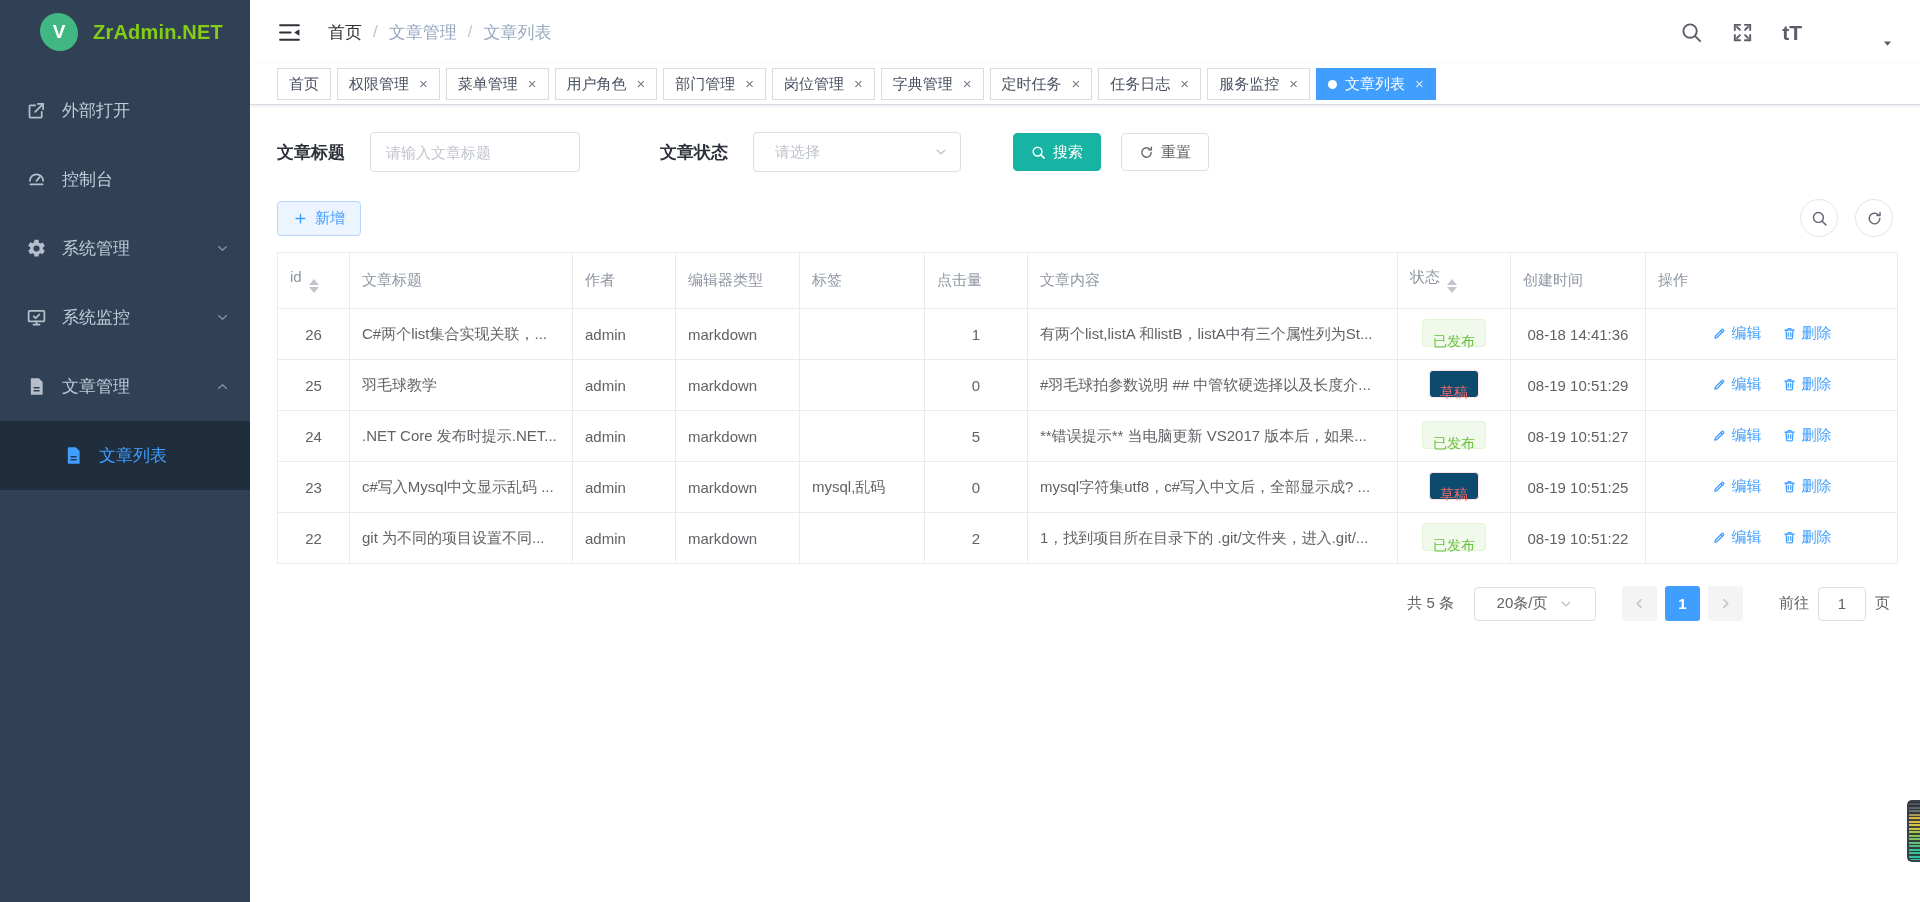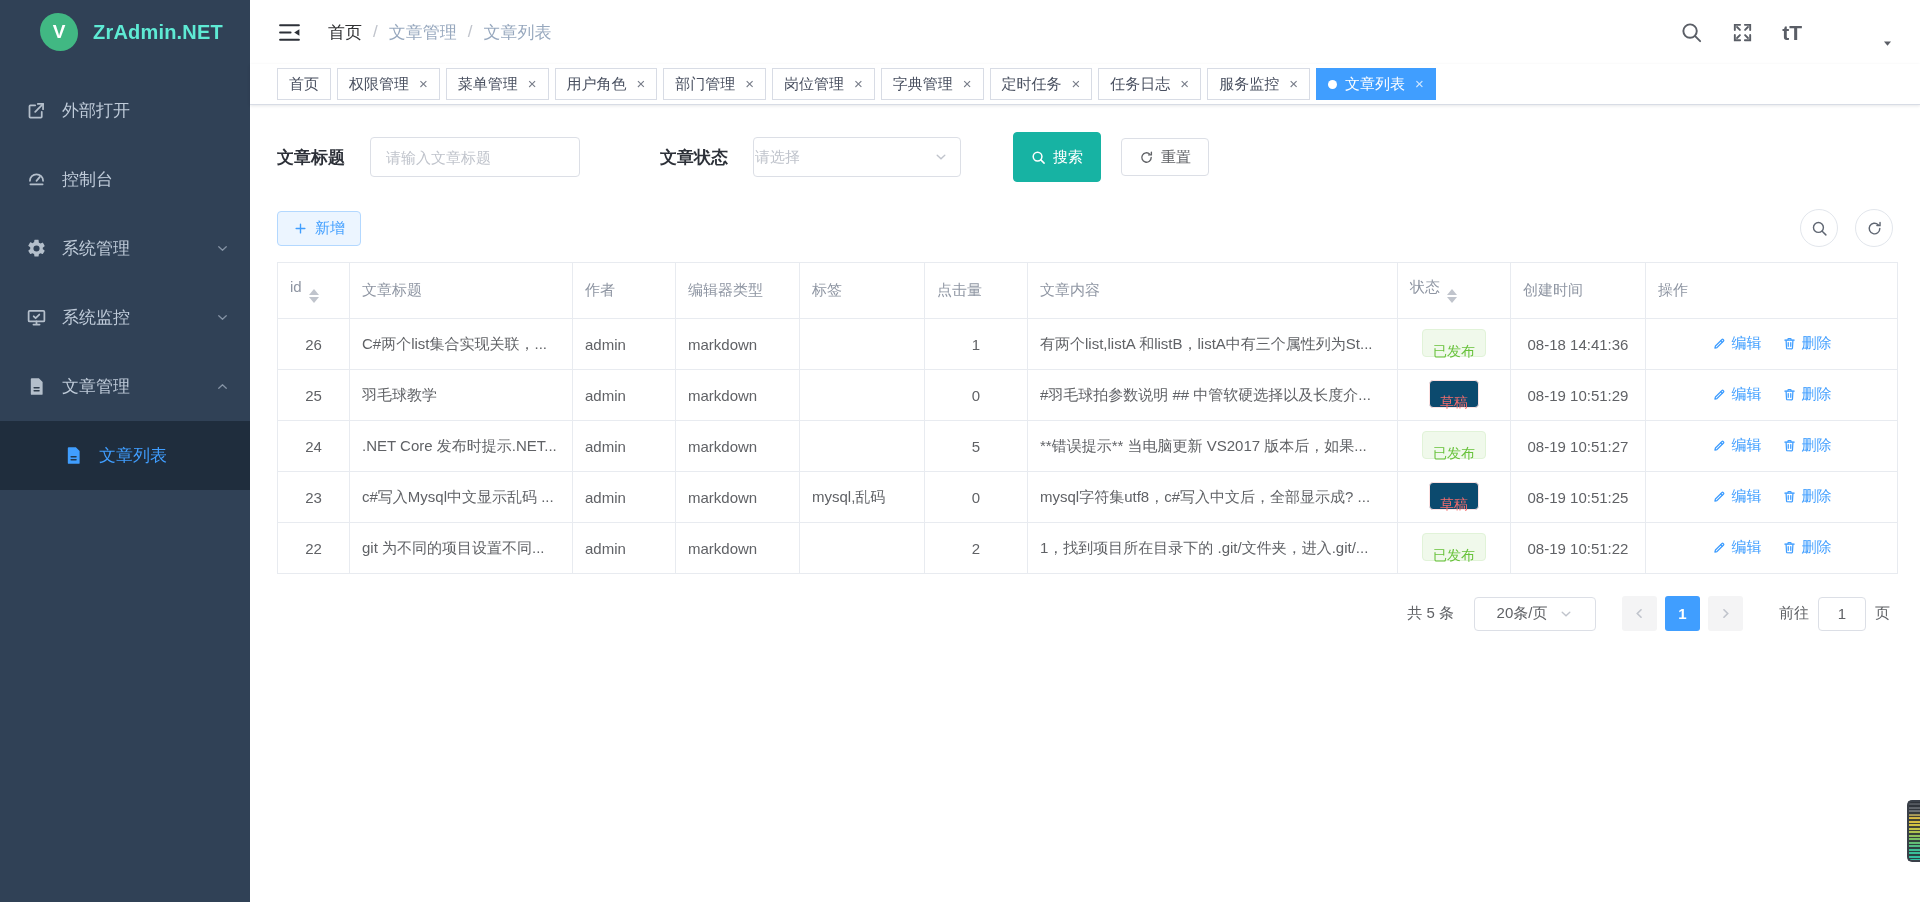--- a/index.html
+++ b/index.html
@@ -13,21 +13,21 @@
 
   
   .sidebar { width:250px; min-width:250px; background:#304156; height:100%; }
   .logo-row { height:64px; display:flex; align-items:center; gap:15px; padding-left:40px; cursor:pointer; }
   .logo-mark {
     width:38px; height:38px; background:#41b883; color:#fff;
     border-radius:48% 52% 46% 54% / 46% 54% 46% 54%;
     display:flex; align-items:center; justify-content:center;
     font-weight:700; font-size:19px;
   }
-  .logo-title { color:#5eead4; font-size:20px; font-weight:700; letter-spacing:.2px; }
+  .logo-title { color:#84cc16; font-size:20px; font-weight:700; letter-spacing:.2px; }
   .menu { margin-top:12px; }
   .menu-item {
     height:69px; display:flex; align-items:center;
     padding:0 20px 0 26px; color:#bfcbd9; font-size:17px; cursor:pointer;
   }
   .menu-item .icon { width:21px; height:21px; margin-right:15px; color:#b4bfcb; flex:none; }
   .menu-item .icon svg { width:100%; height:100%; display:block; }
   .menu-arrow { margin-left:auto; width:15px; height:15px; color:#8593a5; }
   .menu-arrow svg { width:100%; height:100%; display:block; }
   .menu-item.submenu { background:#1f2d3d; padding-left:63px; }
@@ -78,28 +78,28 @@
   .filter-label { font-weight:700; font-size:17px; color:#2c3038; margin-right:25px; }
   .filter-label.second { margin-left:80px; }
   .text-input {
     width:210px; height:40px; border:1px solid #dcdfe6; border-radius:4px;
     padding:0 15px; font-size:15px; color:#606266; outline:none;
   }
   .text-input::placeholder { color:#c0c4cc; }
   .select-box {
     width:208px; height:40px; border:1px solid #dcdfe6; border-radius:4px;
     display:flex; align-items:center; justify-content:space-between;
-    padding:0 12px 0 1px; color:#c0c4cc; font-size:15px; cursor:pointer; background:#fff;
+    padding:0 12px 0 21px; color:#c0c4cc; font-size:15px; cursor:pointer; background:#fff;
   }
   .select-box .icon, .pg-select .icon { width:14px; height:14px; color:#c0c4cc; }
   .select-box .icon svg, .pg-select .icon svg { width:100%; height:100%; display:block; }
   .btn { display:inline-flex; align-items:center; gap:7px; border-radius:4px; font-size:15px; cursor:pointer; border:1px solid transparent; }
   .btn .icon { width:15px; height:15px; }
   .btn .icon svg { width:100%; height:100%; display:block; }
-  .btn-search { margin-left:52px; height:50px; padding:16px 17px; background:#17b3a3; border-color:#17b3a3; color:#fff; }
+  .btn-search { margin-left:52px; height:38px; padding:16px 17px; background:#17b3a3; border-color:#17b3a3; color:#fff; }
   .btn-reset  { margin-left:20px; height:38px; padding:0 17px; background:#fff; border-color:#dcdfe6; color:#606266; }
 
   .toolbar-row { margin-top:27px; display:flex; align-items:center; }
   .btn-add { height:35px; padding:0 15px; background:#ecf5ff; border-color:#b3d8ff; color:#409eff; }
   .toolbar-right { margin-left:auto; display:flex; gap:17px; }
   .circle-btn {
     width:38px; height:38px; border-radius:50%; border:1px solid #e2e6ec; background:#fff;
     color:#5f6672; display:flex; align-items:center; justify-content:center; cursor:pointer;
   }
   .circle-btn .icon { width:17px; height:17px; }

